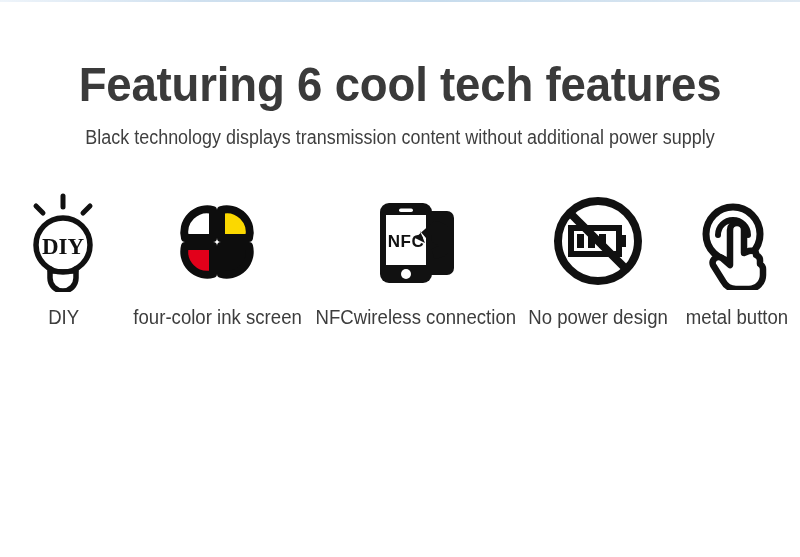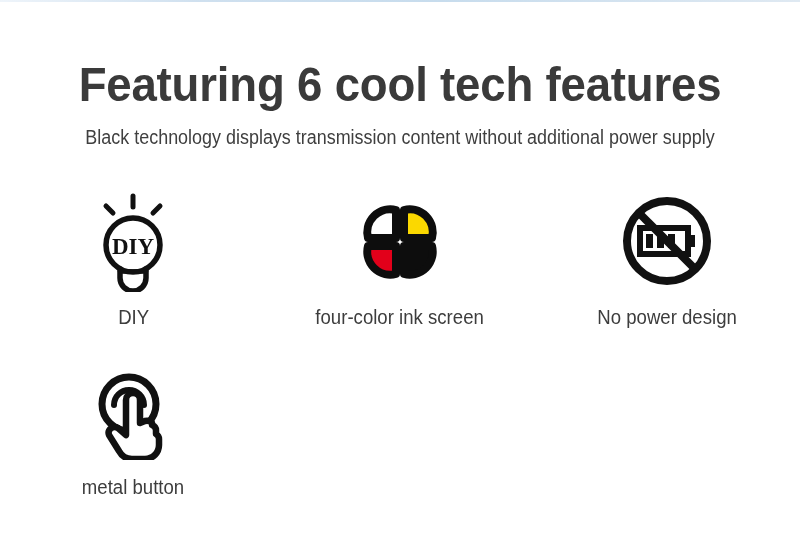--- a/index.html
+++ b/index.html
@@ -54,21 +54,21 @@
     color: #3f3f3f;
     transform: scaleX(0.92);
     white-space: nowrap;
   }
   #features-grid {
     position: absolute;
     top: 192px;
     left: 0;
     width: 800px;
     display: grid;
-    grid-template-columns: repeat(3, 1fr);
+    grid-template-columns: repeat(5, 1fr);
     grid-template-rows: 153px 153px;
     row-gap: 17px;
   }
   .feature-cell {
     display: flex;
     flex-direction: column;
     align-items: center;
     justify-content: flex-start;
   }
   .feature-icon {
@@ -137,20 +137,40 @@
 
             <path d="M42 50 L42 78 a23 23 0 0 1 -28 -28 Z" fill="#e2001a"></path>
 
             <path d="M50 50 L50 78 a23 23 0 0 0 28 -28 Z" fill="#0d0d0d"></path>
           </g>
         </svg>
       </div>
       <div class="feature-label">four-color ink screen</div>
     </div>
 
+    <div class="feature-cell">
+      <div class="feature-icon">
+        <svg width="96" height="96" viewBox="0 0 96 96" aria-hidden="true">
+
+          <rect x="56" y="17" width="30" height="64" rx="7" fill="#111111"></rect>
+
+          <rect x="12" y="9" width="52" height="80" rx="9" fill="#111111"></rect>
+
+          <rect x="18" y="21" width="40" height="50" fill="#ffffff"></rect>
+
+          <rect x="31" y="14.5" width="14" height="3.6" rx="1.8" fill="#ffffff"></rect>
+
+          <circle cx="38" cy="80" r="5" fill="#ffffff"></circle>
+          <text class="nfc-text" x="38" y="53" text-anchor="middle" font-size="17" fill="#111111" letter-spacing="0.5">NFC</text>
+
+          <path d="M66 27 a19 19 0 0 1 0 38 a19 19 0 0 0 -3 -10 l8 -3 -8 -5 1 -6 -6 3 -6 -7 5 12 -10 -5 Z" fill="#111111"></path>
+        </svg>
+      </div>
+      <div class="feature-label">NFCwireless connection</div>
+    </div>
 
     <div class="feature-cell">
       <div class="feature-icon">
         <svg width="96" height="96" viewBox="0 0 96 96" aria-hidden="true">
 
           <rect x="21" y="34" width="48" height="26" fill="none" stroke="#111111" stroke-width="6"></rect>
           <rect x="69" y="41" width="7" height="12" fill="#111111"></rect>
           <rect x="27" y="40" width="7" height="14" fill="#111111"></rect>
           <rect x="38" y="40" width="7" height="14" fill="#111111"></rect>
           <rect x="49" y="40" width="7" height="14" fill="#111111"></rect>

